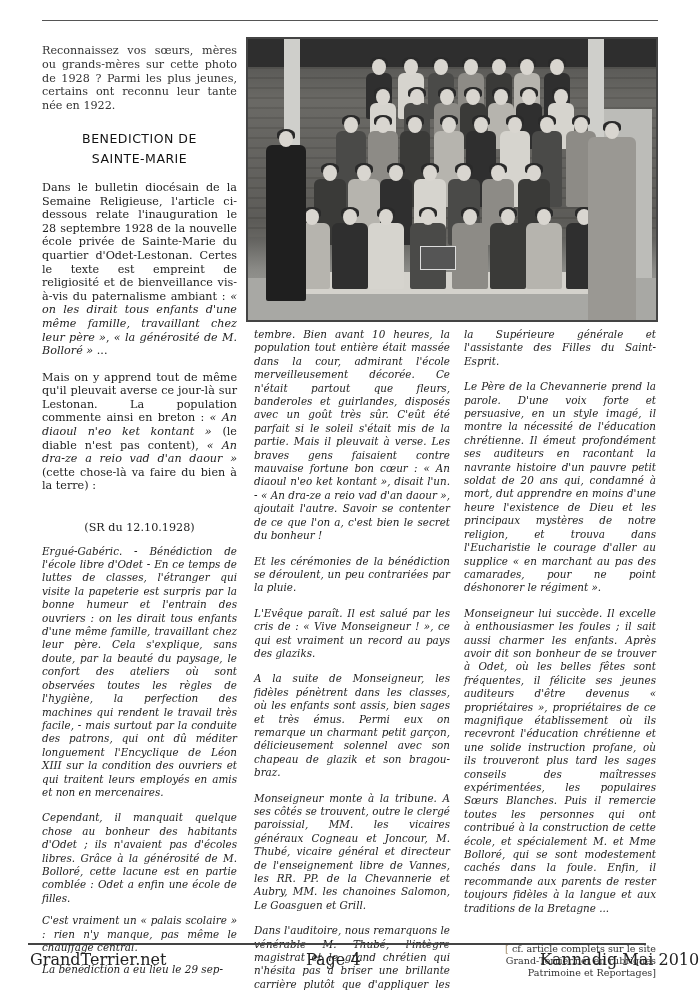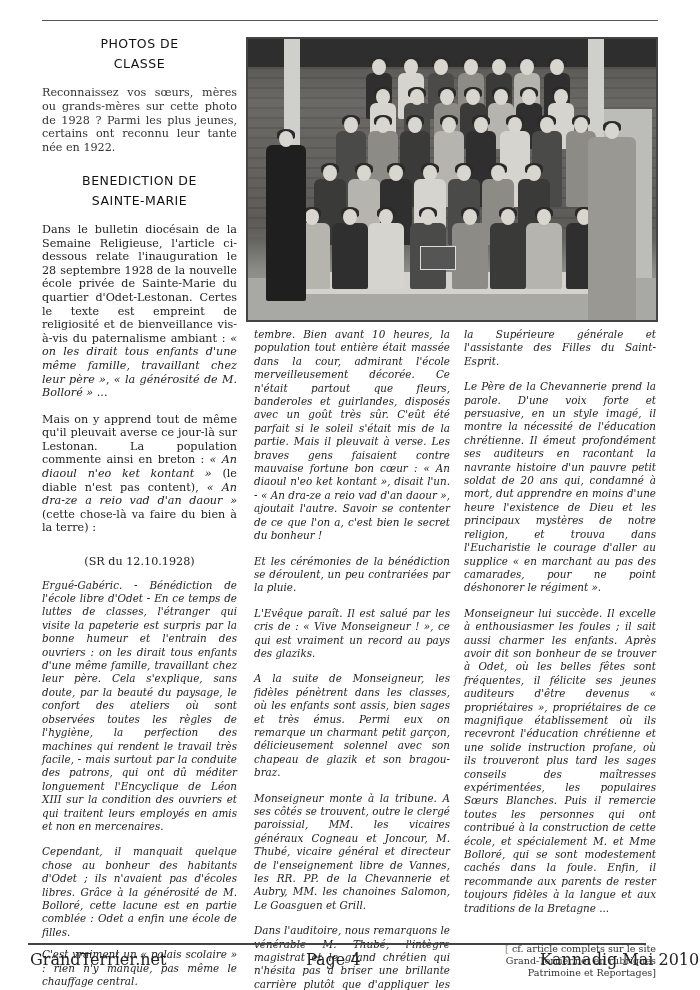--- a/index.html
+++ b/index.html
@@ -46,36 +46,32 @@
   .footer-center { left: 306px; }
   .footer-right { left: 540px; }
   .footer-rule { position: absolute; left: 28px; top: 943px; width: 618px; height: 1.5px; background: #444; }
 </style>
 </head>
 <body>
 
 <div class="rule-top"></div>
 
 <div class="left-col">
-  <div style="margin-top:2px;">
-    <p class="headline">PHOTOS DE</p>
-    <p class="headline">CLASSE</p>
-  </div>
   <p class="intro" style="margin-top:12px;">Reconnaissez vos sœurs, mères ou grands-mères sur cette photo de 1928 ? Parmi les plus jeunes, certains ont reconnu leur tante née en 1922.</p>
 
   <div style="margin-top:16px;">
     <p class="headline">BENEDICTION DE</p>
     <p class="headline">SAINTE-MARIE</p>
   </div>
 
   <p class="body" style="margin-top:12px;"><span>Dans le bulletin diocésain de la Semaine Religieuse, l'article ci-dessous relate l'inauguration le 28 septembre 1928 de la nouvelle école privée de Sainte-Marie du quartier d'Odet-Lestonan. Certes le texte est empreint de religiosité et de bienveillance vis-à-vis du paternalisme ambiant : </span><span class="it">« on les dirait tous enfants d'une même famille, travaillant chez leur père »</span><span>, </span><span class="it">« la générosité de M. Bolloré »</span><span> ...</span></p>
 
   <p class="body" style="margin-top:13px;"><span>Mais on y apprend tout de même qu'il pleuvait averse ce jour-là sur Lestonan. La population commente ainsi en breton : </span><span class="it">« An diaoul n'eo ket kontant »</span><span> (le diable n'est pas content), </span><span class="it">« An dra-ze a reio vad d'an daour »</span><span> (cette chose-là va faire du bien à la terre) :</span></p>
 
-  <p class="body center" style="margin-top:20px;">(SR du 12.10.1928)</p>
+  <p class="body center" style="margin-top:28px;">(SR du 12.10.1928)</p>
 
   <p class="col-it" style="margin-top:10px;">Ergué-Gabéric. - Bénédiction de l'école libre d'Odet - En ce temps de luttes de classes, l'étranger qui visite la papeterie est surpris par la bonne humeur et l'entrain des ouvriers : on les dirait tous enfants d'une même famille, travaillant chez leur père. Cela s'explique, sans doute, par la beauté du paysage, le confort des ateliers où sont observées toutes les règles de l'hygiène, la perfection des machines qui rendent le travail très facile, - mais surtout par la conduite des patrons, qui ont dû méditer longuement l'Encyclique de Léon XIII sur la condition des ouvriers et qui traitent leurs employés en amis et non en mercenaires.</p>
   <p class="col-it" style="margin-top:12px;">Cependant, il manquait quelque chose au bonheur des habitants d'Odet ; ils n'avaient pas d'écoles libres. Grâce à la générosité de M. Bolloré, cette lacune est en partie comblée : Odet a enfin une école de filles.</p>
   <p class="col-it" style="margin-top:9px;">C'est vraiment un « palais scolaire » : rien n'y manque, pas même le chauffage central.</p>
   <p class="col-it" style="margin-top:9px;">La bénédiction a eu lieu le 29 sep-</p>
 </div>
 
 <div class="photo" title="Photo de classe 1928, école Sainte-Marie d'Odet">
   <div class="roof"></div>
   <div class="wall"></div>

